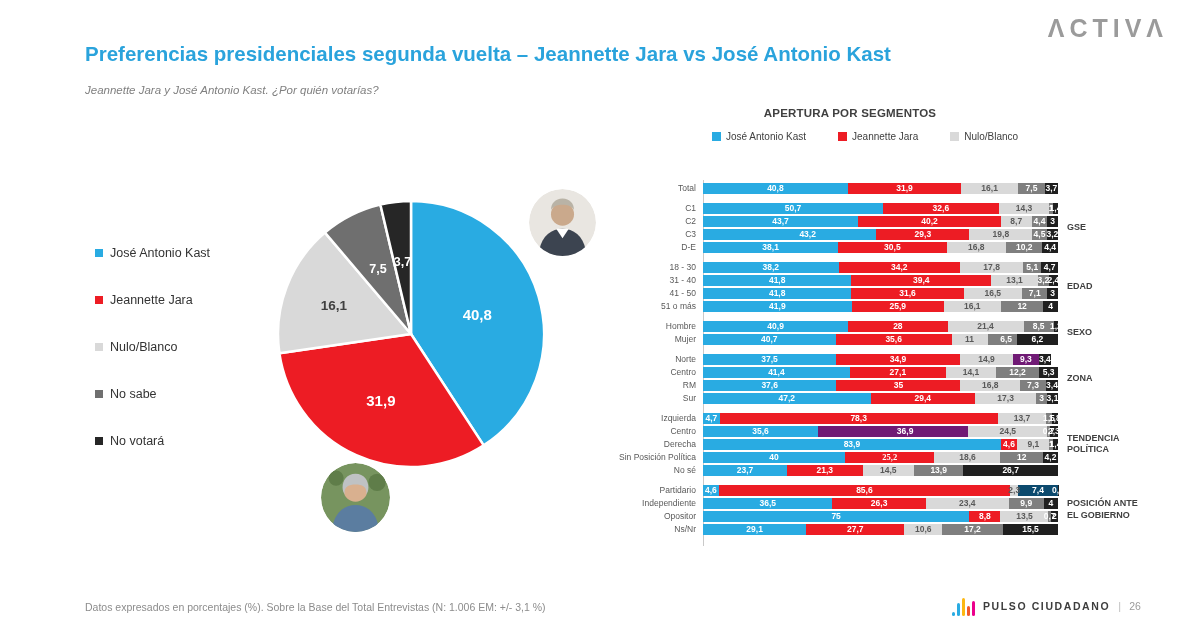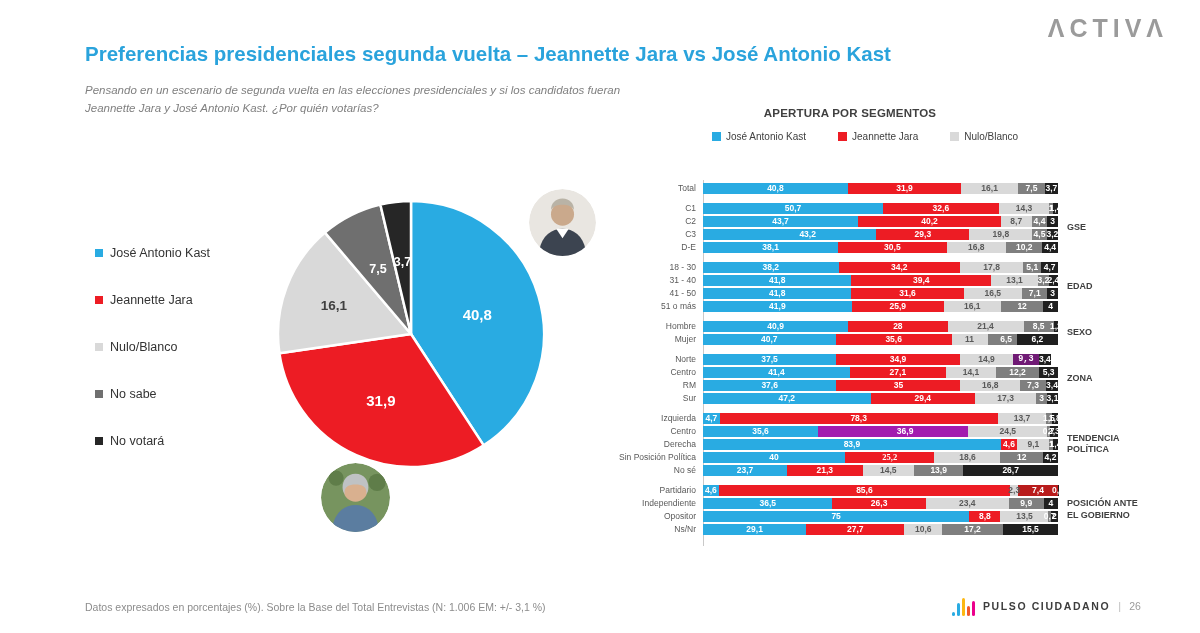--- a/index.html
+++ b/index.html
@@ -54,21 +54,20 @@
 </head>
 <body>
 
 <div class="slide">
 
   <div class="activa-logo">ΛCTIVΛ</div>
 
   <div class="title">Preferencias presidenciales segunda vuelta – Jeannette Jara vs José Antonio Kast</div>
 
   <div class="subtitle">
-    <div>Pensando en un escenario de segunda vuelta en las elecciones presidenciales y si los candidatos fueran</div>
     <div>Jeannette Jara y José Antonio Kast. ¿Por quién votarías?</div>
   </div>
 
   <div class="seg-title">APERTURA POR SEGMENTOS</div>
 
   <div class="bar-legend">
       <span class="legend-item">
         <span class="swatch" style="background: rgb(41, 171, 226);"></span>
         <span>José Antonio Kast</span>
       </span>
@@ -380,21 +379,21 @@
             <div class="bar-track">
               <div class="bar-seg" style="width: 133.125px; background: rgb(41, 171, 226);">
                 <span style="color: rgb(255, 255, 255);">37,5</span>
               </div>
               <div class="bar-seg" style="width: 123.895px; background: rgb(237, 28, 36);">
                 <span style="color: rgb(255, 255, 255);">34,9</span>
               </div>
               <div class="bar-seg" style="width: 52.895px; background: rgb(217, 217, 217);">
                 <span style="color: rgb(89, 89, 89);">14,9</span>
               </div>
-              <div class="bar-seg" style="width: 26px; background: #701a75; font-family: Liberation Mono, monospace;">
+              <div class="bar-seg" style="width: 26px; background: #701a75;">
                 <span style="color: rgb(255, 255, 255);">9,3</span>
               </div>
               <div class="bar-seg" style="width: 12.07px; background: rgb(31, 31, 31);">
                 <span style="color: rgb(255, 255, 255);">3,4</span>
               </div>
             </div>
           </div>
           <div class="bar-row">
             <div class="bar-row-label">Centro</div>
             <div class="bar-track">
@@ -477,21 +476,21 @@
                 <span style="color: rgb(255, 255, 255);">1,8</span>
               </div>
             </div>
           </div>
           <div class="bar-row">
             <div class="bar-row-label">Centro</div>
             <div class="bar-track">
               <div class="bar-seg" style="width: 126.38px; background: rgb(41, 171, 226);">
                 <span style="color: rgb(255, 255, 255);">35,6</span>
               </div>
-              <div class="bar-seg" style="width: 139px; background: #a21caf; padding-left: 24px;">
+              <div class="bar-seg" style="width: 139px; background: #701a75; padding-left: 24px;">
                 <span style="color: rgb(255, 255, 255);">36,9</span>
               </div>
               <div class="bar-seg" style="width: 86.975px; background: rgb(217, 217, 217);">
                 <span style="color: rgb(89, 89, 89);">24,5</span>
               </div>
               <div class="bar-seg" style="width: 2.485px; background: rgb(127, 127, 127);">
                 <span style="color: rgb(255, 255, 255);">0,7</span>
               </div>
               <div class="bar-seg" style="width: 8.165px; background: rgb(31, 31, 31);">
                 <span style="color: rgb(255, 255, 255);">2,3</span>
@@ -566,21 +565,21 @@
             <div class="bar-track">
               <div class="bar-seg" style="width: 16.33px; background: rgb(41, 171, 226);">
                 <span style="color: rgb(255, 255, 255);">4,6</span>
               </div>
               <div class="bar-seg" style="width: 303.88px; background: rgb(237, 28, 36);">
                 <span style="color: rgb(255, 255, 255);">85,6</span>
               </div>
               <div class="bar-seg" style="width: 8.165px; background: rgb(217, 217, 217);">
                 <span style="color: rgb(89, 89, 89);">2,3</span>
               </div>
-              <div class="bar-seg" style="width: 41px; background: #b91c1c; text-align: right;">
+              <div class="bar-seg" style="width: 41px; background: #0c4a6e; text-align: right;">
                 <span style="color: rgb(255, 255, 255);">7,4</span>
               </div>
               <div class="bar-seg" style="width: 0.355px; background: rgb(31, 31, 31);">
                 <span style="color: rgb(255, 255, 255);">0,1</span>
               </div>
             </div>
           </div>
           <div class="bar-row">
             <div class="bar-row-label">Independiente</div>
             <div class="bar-track">

